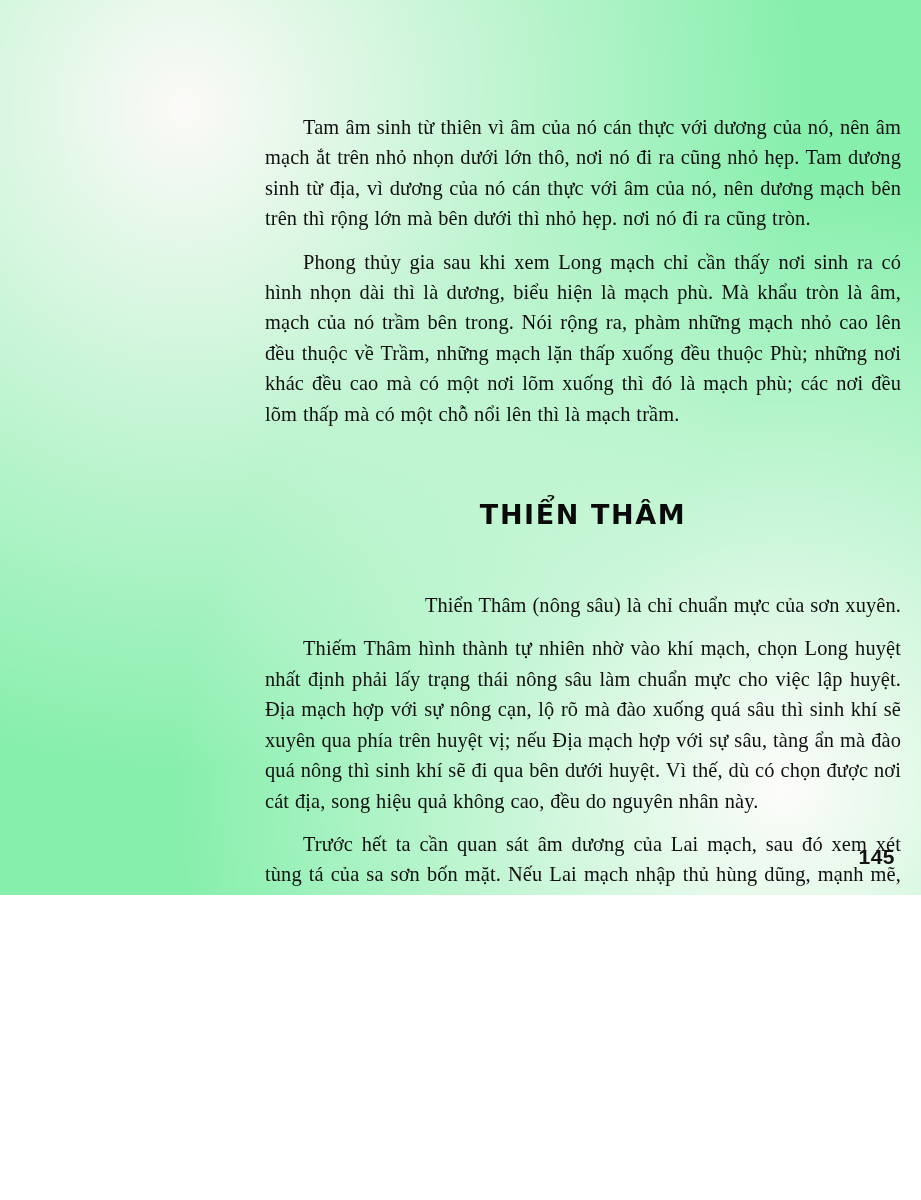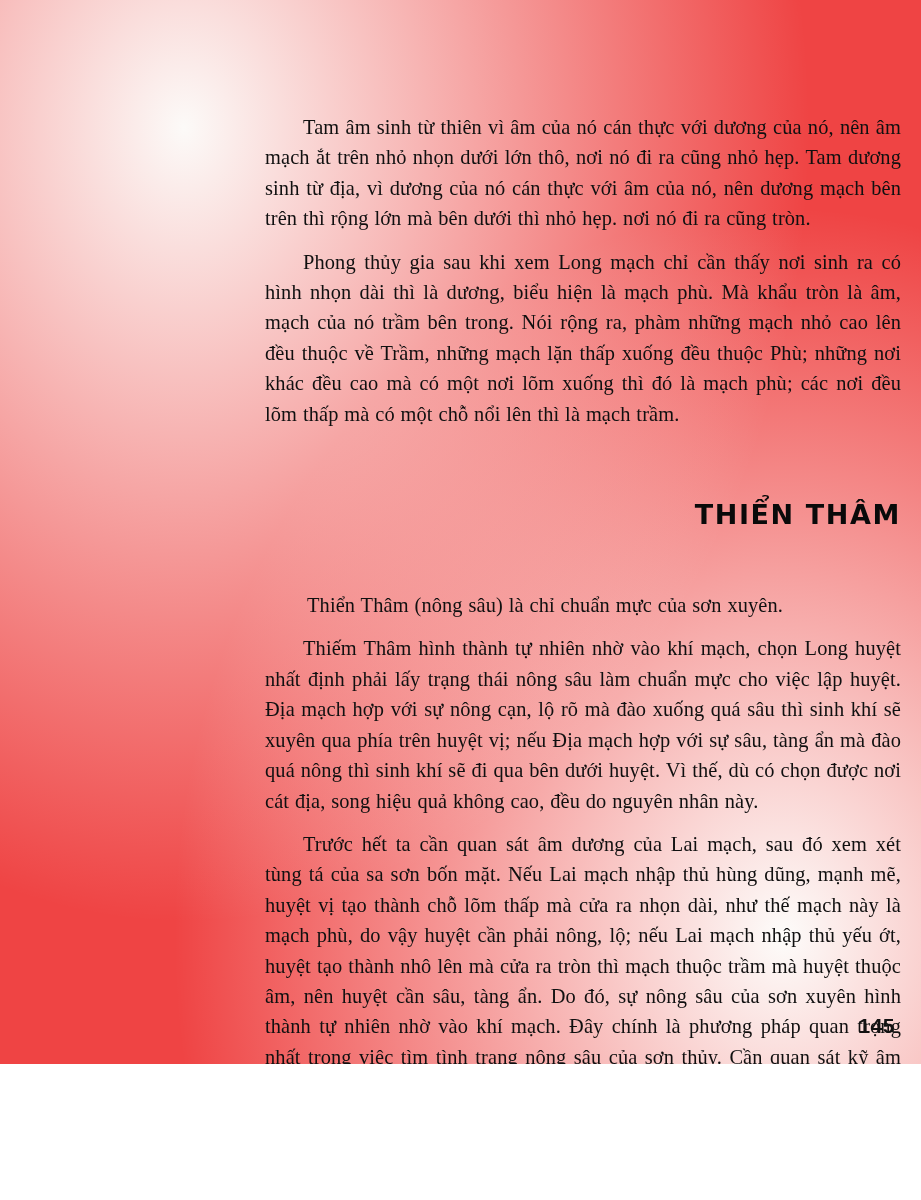--- a/index.html
+++ b/index.html
@@ -5,23 +5,23 @@
 <style>
   html, body {
     margin: 0;
     padding: 0;
     background: #ffffff;
   }
 
   .page {
     position: relative;
     width: 921px;
-    height: 1064px;
+    height: 895px;
     margin: 0 auto;
-    background: #ef4444;
+    background: #86efac;
     overflow: hidden;
     font-family: "Liberation Serif", "DejaVu Serif", serif;
     color: #0b0b0b;
     -webkit-font-smoothing: none;
   }
 
   
   .page::before {
     content: "";
     position: absolute;
@@ -47,32 +47,32 @@
     text-justify: inter-word;
     font-size: 20.4px;
     line-height: 30.4px;
     letter-spacing: 0.12px;
     word-spacing: 0.6px;
     text-indent: 38px;
     color: #101010;
   }
 
   p.para.single {
-    text-align: left;
+    text-align: right;
     text-indent: 42px;
   }
 
   p.gap-after {
     margin-bottom: 13px;
   }
 
   h2.section-heading {
     margin: 0;
     padding: 0;
-    text-align: right;
+    text-align: center;
     font-family: "DejaVu Sans", "Liberation Sans", sans-serif;
     font-weight: 700;
     font-size: 27px;
     letter-spacing: 1.6px;
     color: #0a0a0a;
     line-height: 1;
   }
 
   .heading-wrap {
     padding-top: 72px;

